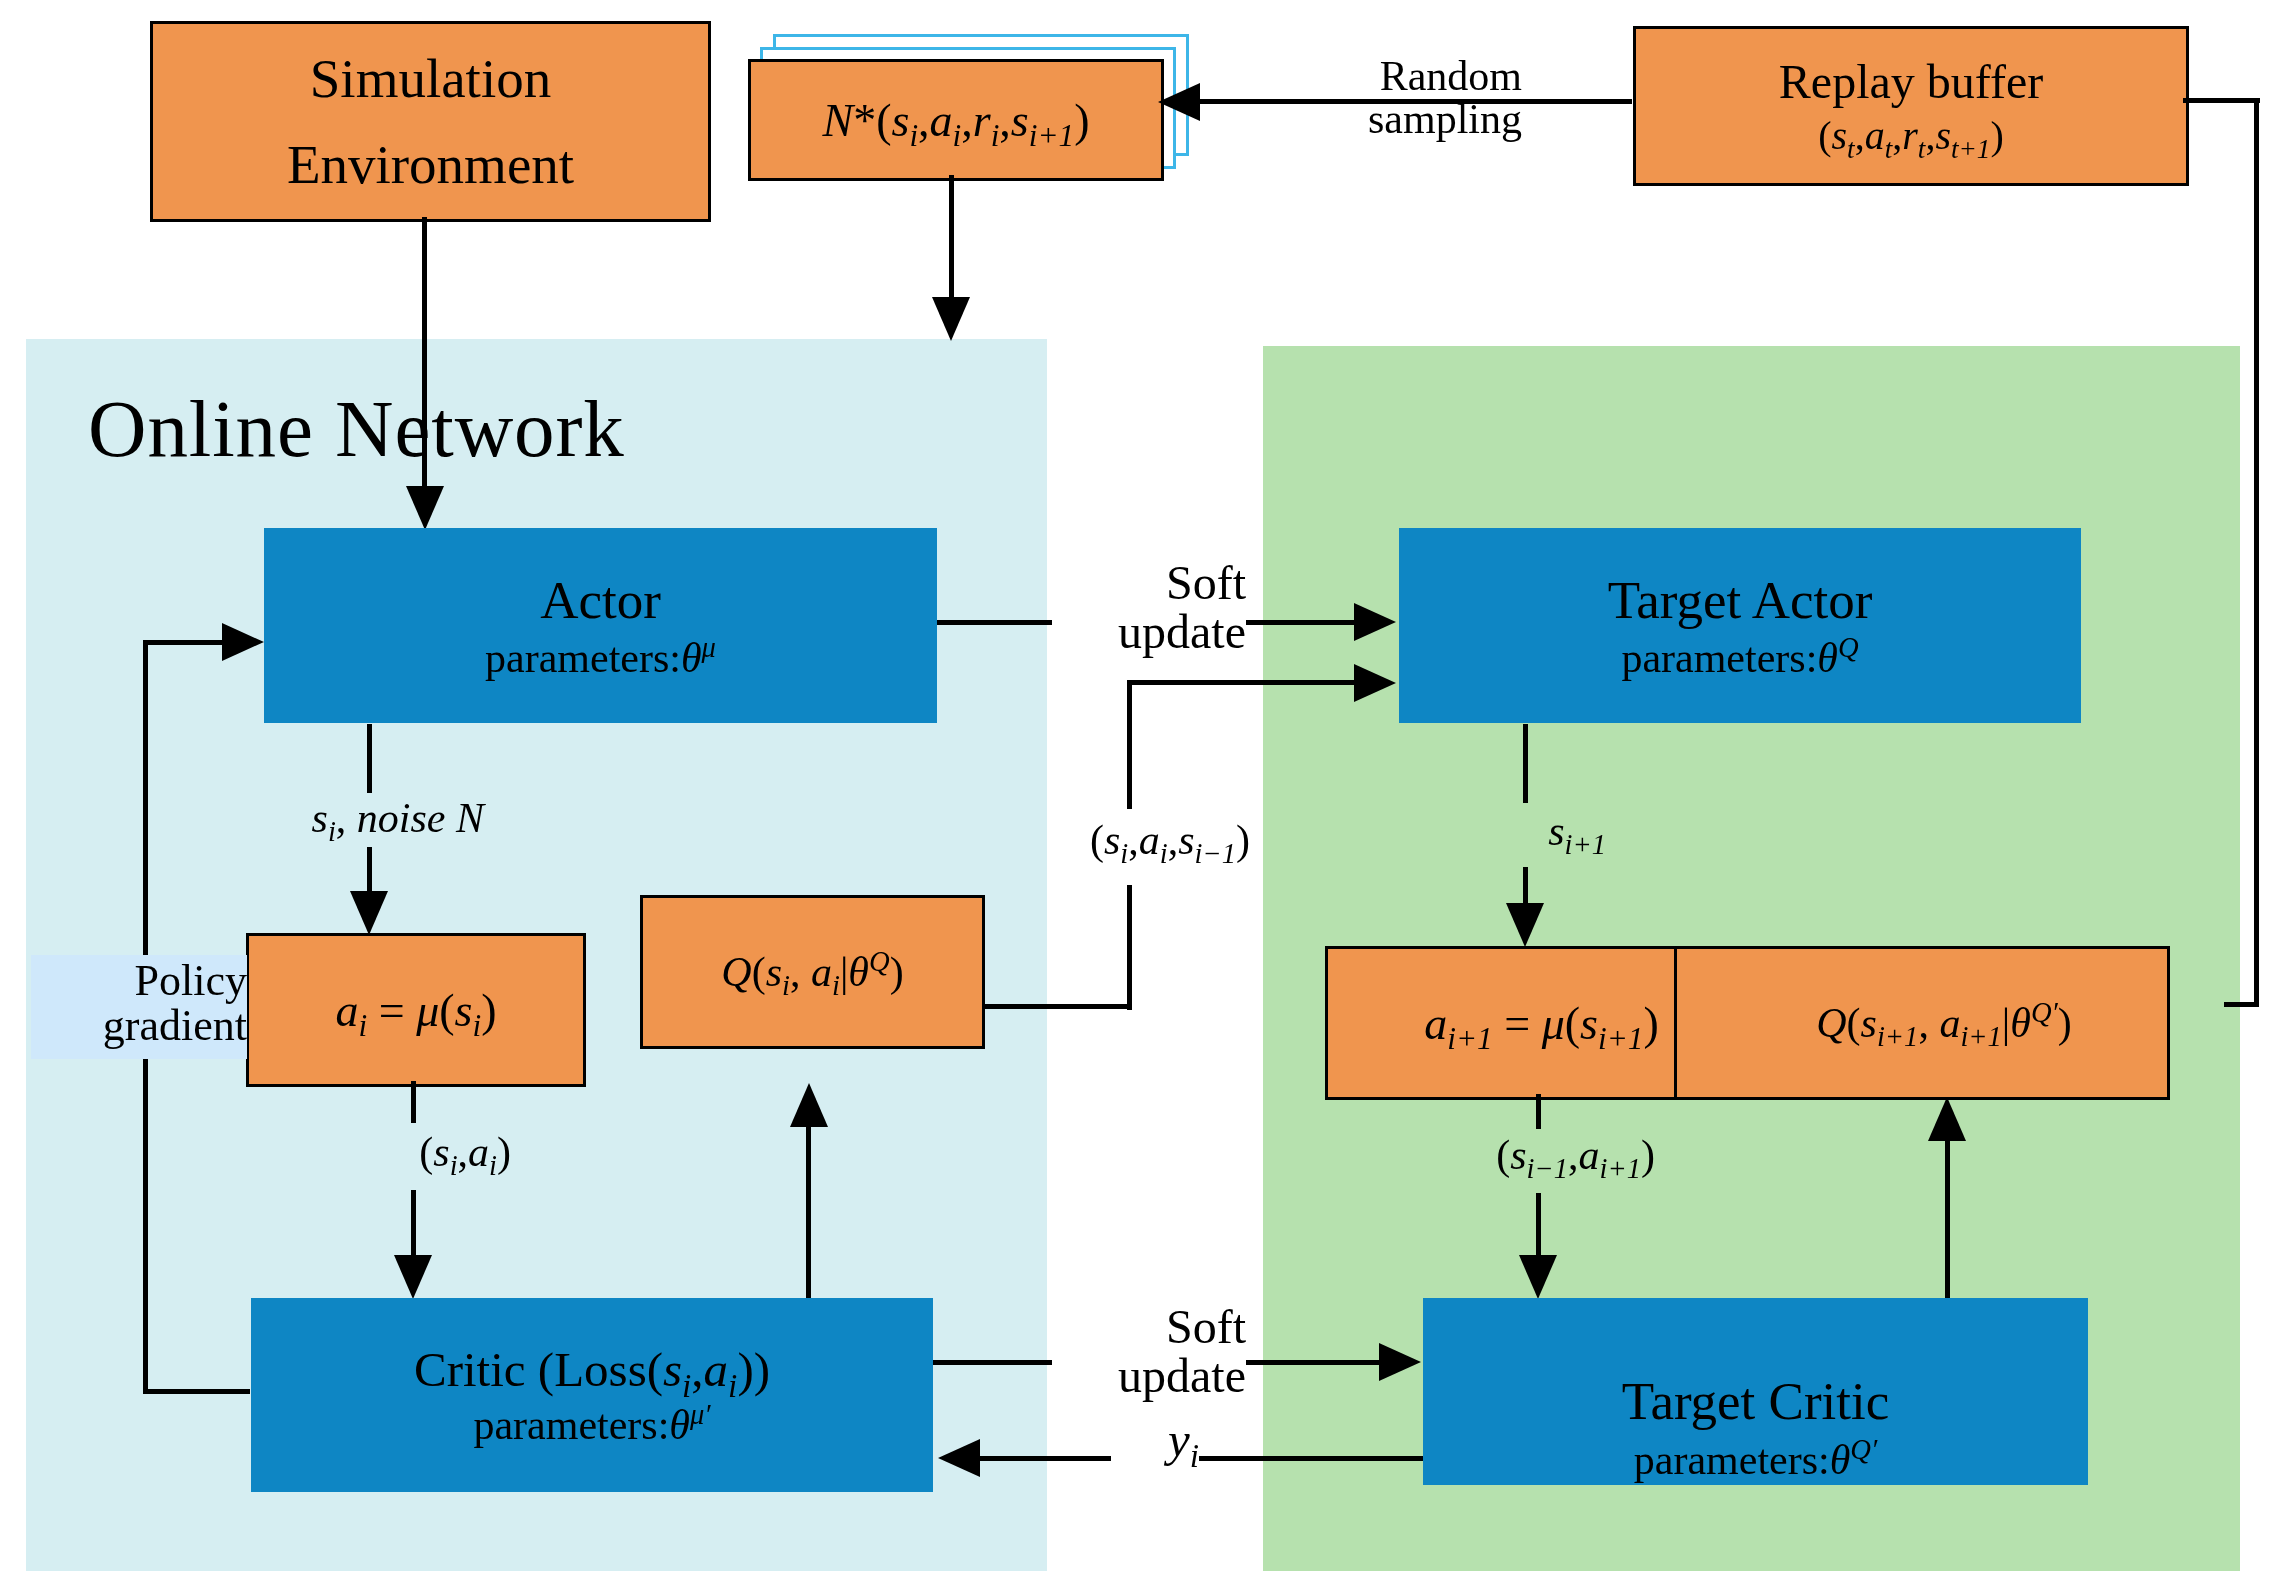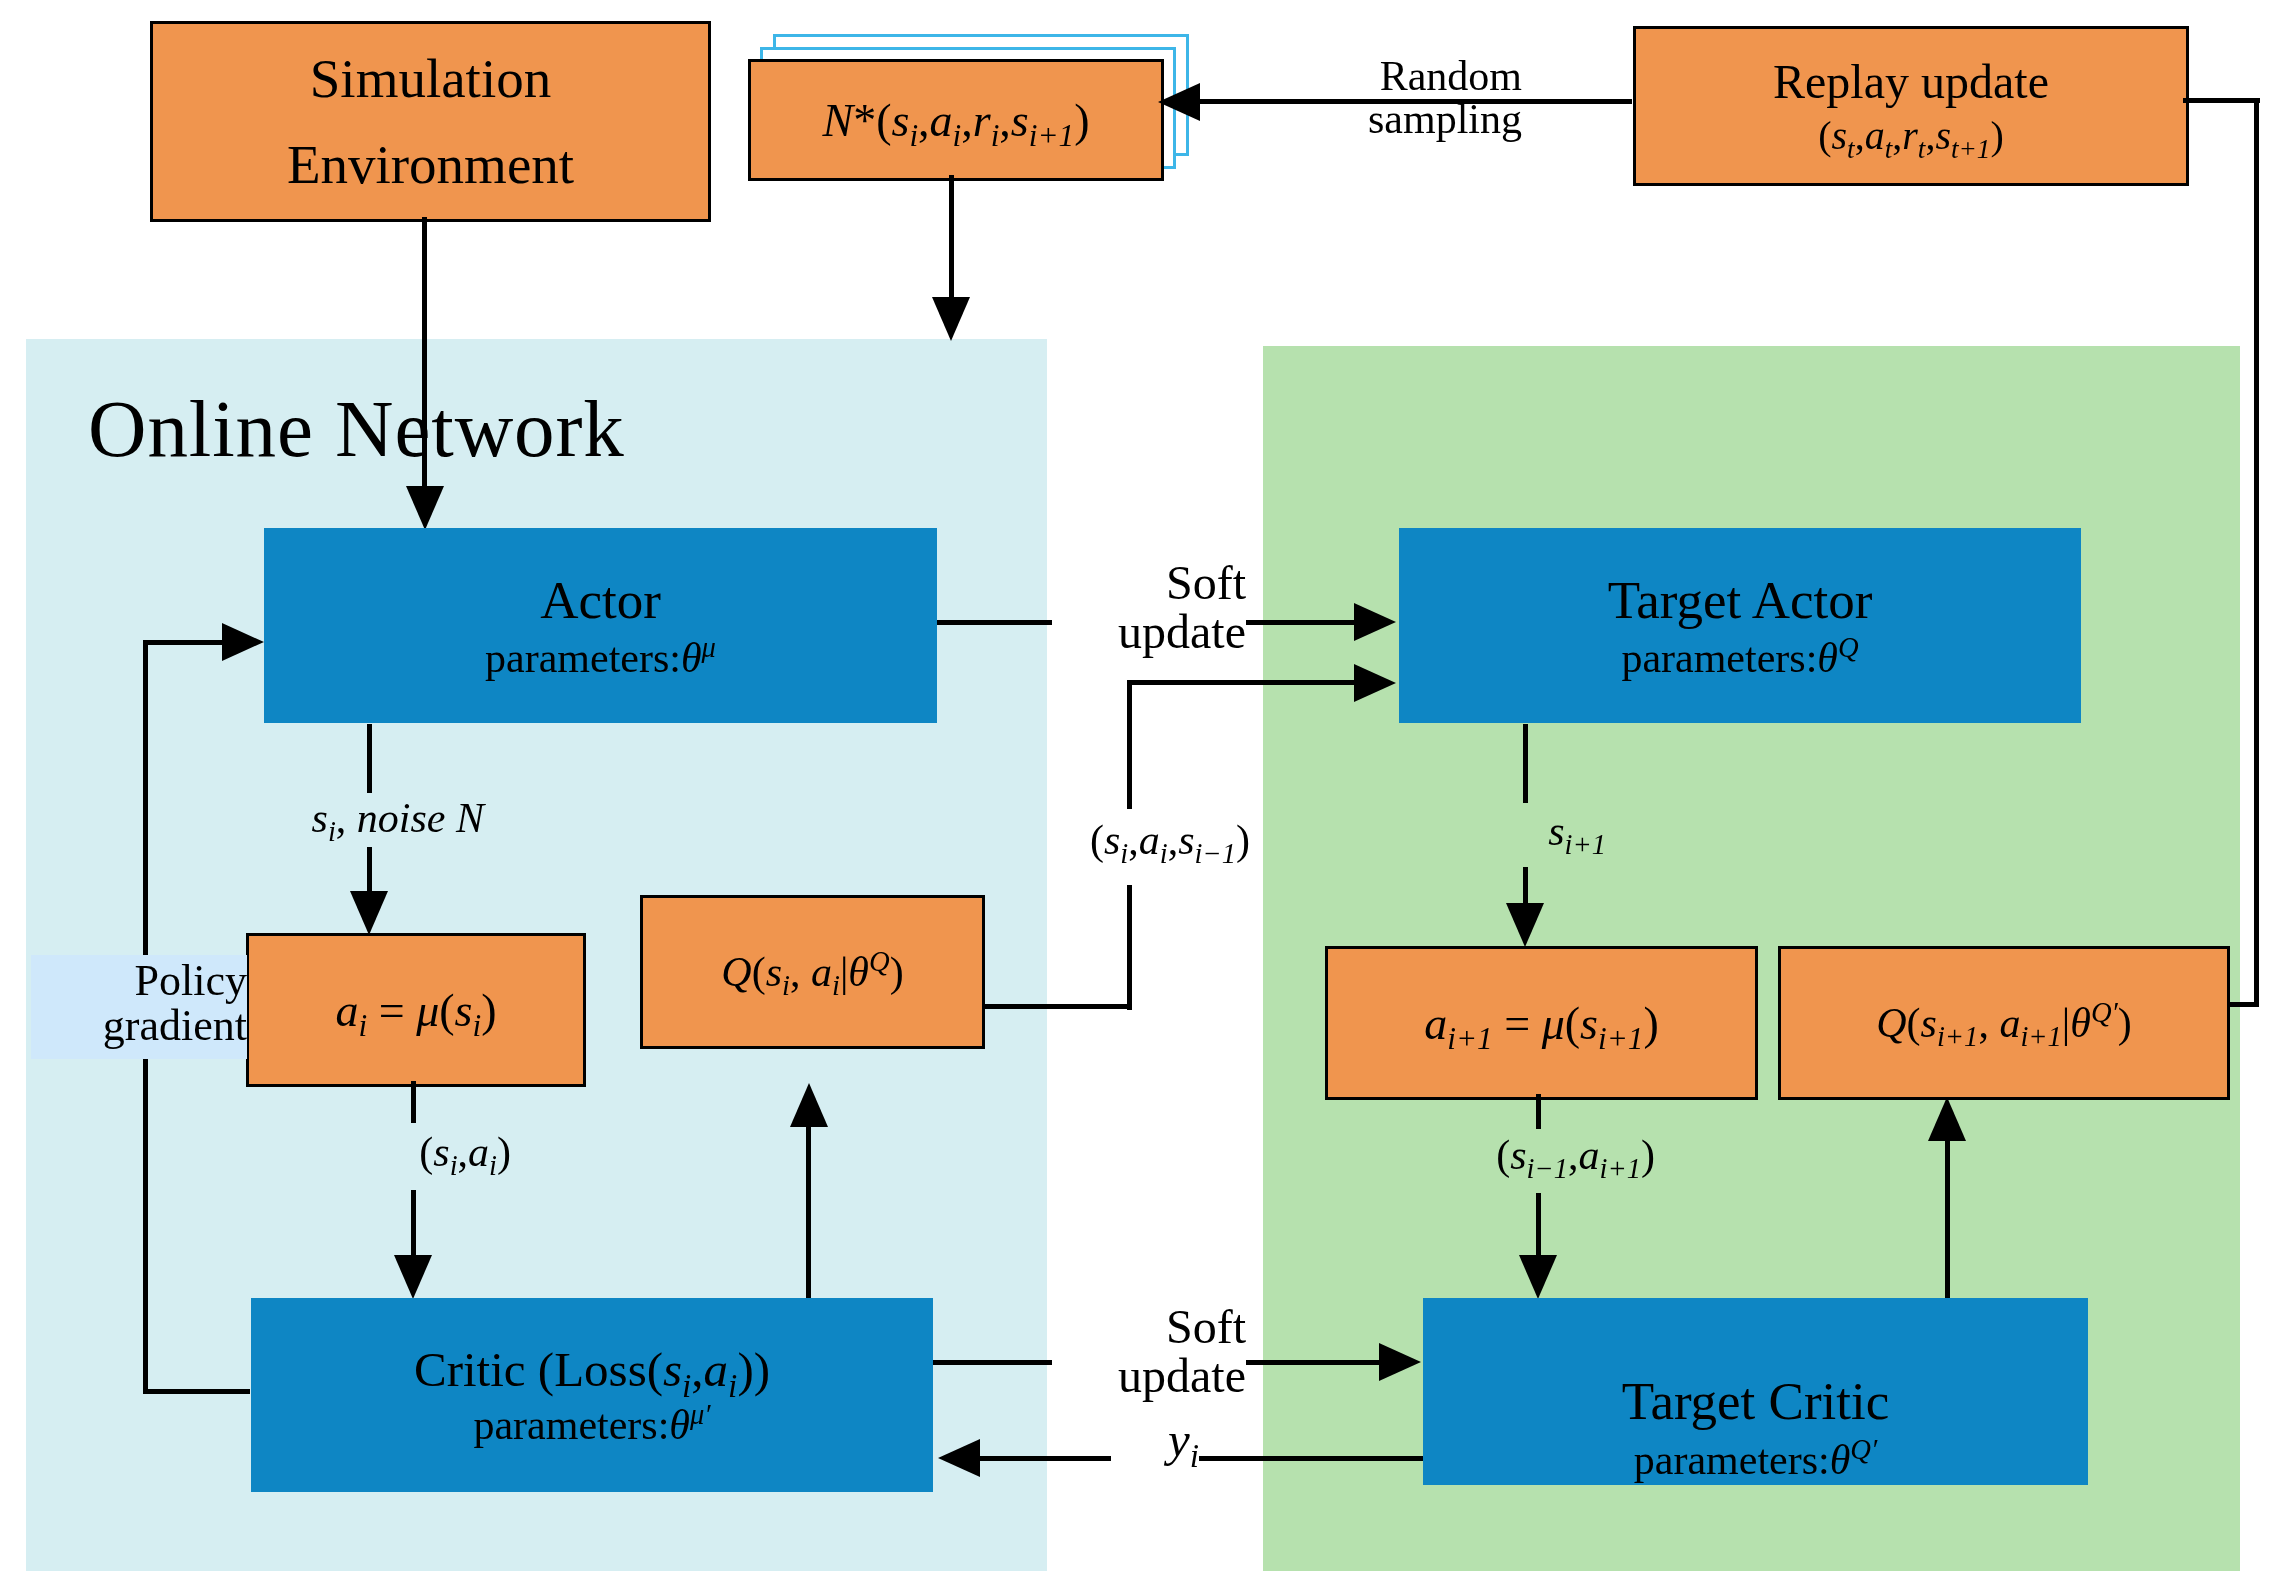--- a/index.html
+++ b/index.html
@@ -45,21 +45,21 @@
     <div class="t1" style="font-size:55px;line-height:1.55;">Simulation<br>Environment</div>
   </div>
 
   <div class="stack-outline" style="left:773px;top:34px;width:410px;height:116px;"></div>
   <div class="stack-outline" style="left:760px;top:47px;width:410px;height:116px;"></div>
   <div class="box orange" style="left:748px;top:59px;width:410px;height:116px;">
     <div class="formula"><i>N</i>*(<i>s<sub>i</sub></i>,<i>a<sub>i</sub></i>,<i>r<sub>i</sub></i>,<i>s<sub>i+1</sub></i>)</div>
   </div>
 
   <div class="box orange" style="left:1633px;top:26.4px;width:550px;height:154px;">
-    <div class="t1" style="font-size:48px;">Replay update</div>
+    <div class="t1" style="font-size:48px;">Replay buffer</div>
     <div class="t2" style="font-size:40px;">(<i>s<sub>t</sub></i>,<i>a<sub>t</sub></i>,<i>r<sub>t</sub></i>,<i>s<sub>t+1</sub></i>)</div>
   </div>
 
   <div class="lbl" style="left:1276px;top:55px;width:246px;font-size:42px;">Random<br>sampling</div>
   <div class="hline" style="left:1195px;top:99px;width:437px;"></div>
   <div class="ah left" style="left:1158px;top:83px;"></div>
 
   <div class="hline" style="left:2183px;top:98px;width:77px;"></div>
   <div class="vline" style="left:2254px;top:98px;height:909px;"></div>
   <div class="hline" style="left:2224px;top:1002px;width:35px;"></div>
@@ -124,21 +124,21 @@
   <div class="lbl" style="left:31px;top:959px;width:216px;font-size:44px;">Policy<br>gradient</div>
 
   <div class="vline" style="left:1523px;top:724px;height:79px;"></div>
   <div class="lbl math" style="left:1448px;top:810px;width:158px;"><i>s<sub>i+1</sub></i></div>
   <div class="vline" style="left:1523px;top:867px;height:40px;"></div>
   <div class="ah down" style="left:1506px;top:903px;"></div>
 
   <div class="box orange" style="left:1325px;top:946px;width:427px;height:148px;">
     <div class="formula"><i>a<sub>i+1</sub></i> = <i>μ</i>(<i>s<sub>i+1</sub></i>)</div>
   </div>
-  <div class="box orange" style="left:1778px;top:946px;width:446px;height:148px;">
+  <div class="box orange" style="left:1674px;top:946px;width:446px;height:148px;padding-left:44px;">
     <div class="formula" style="font-size:42px;"><i>Q</i>(<i>s<sub>i+1</sub></i>, <i>a<sub>i+1</sub></i>|<i>θ</i><sup><i>Q′</i></sup>)</div>
   </div>
 
   <div class="vline" style="left:1536px;top:1094px;height:35px;"></div>
   <div class="lbl math" style="left:1417px;top:1134px;width:238px;">(<i>s<sub>i−1</sub></i>,<i>a<sub>i+1</sub></i>)</div>
   <div class="vline" style="left:1536px;top:1193px;height:64px;"></div>
   <div class="ah down" style="left:1519px;top:1255px;"></div>
 
   <div class="vline" style="left:1945px;top:1134px;height:165px;"></div>
   <div class="ah up" style="left:1928px;top:1097px;"></div>

